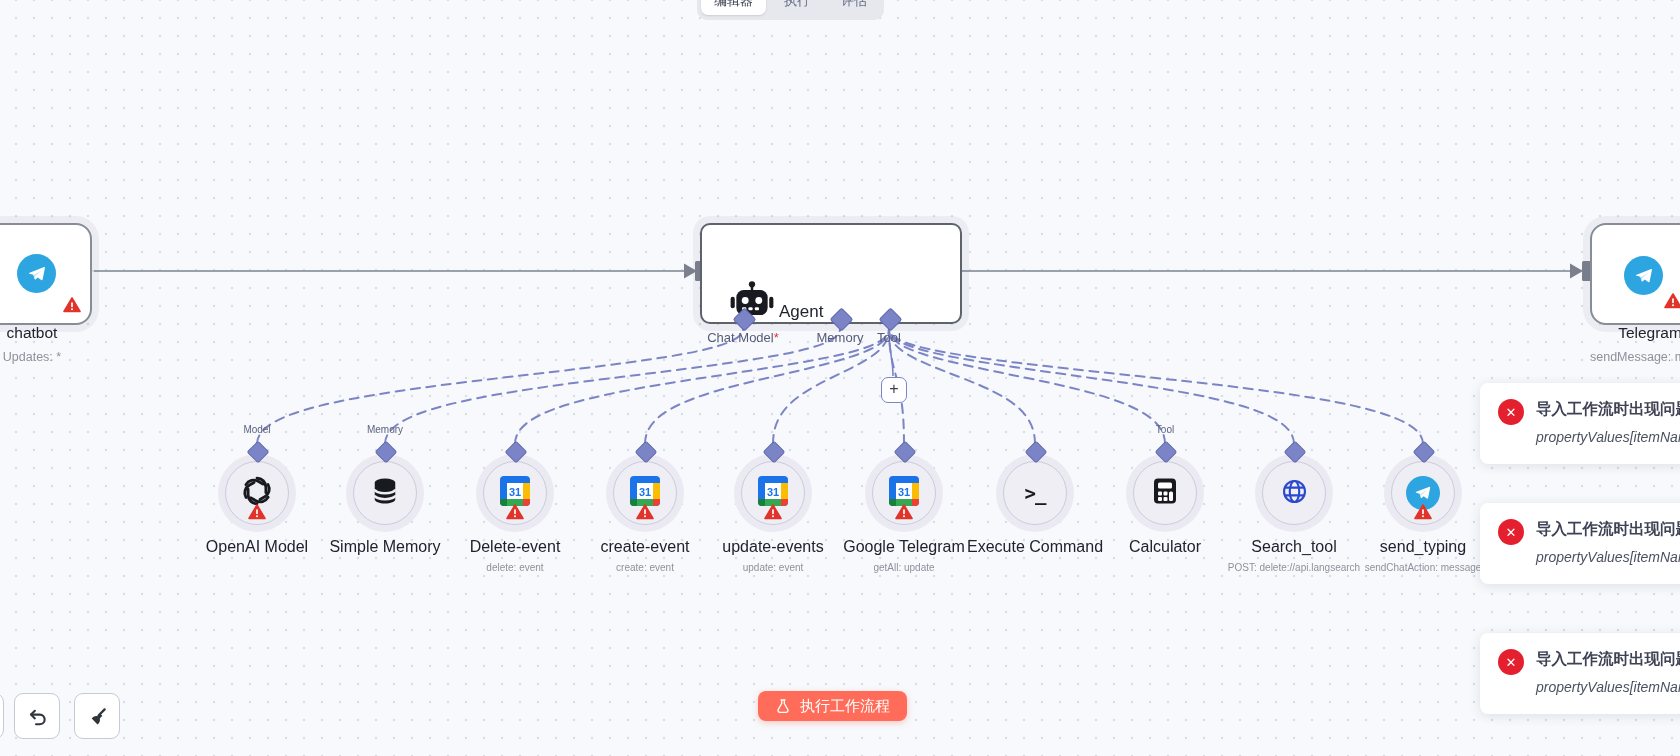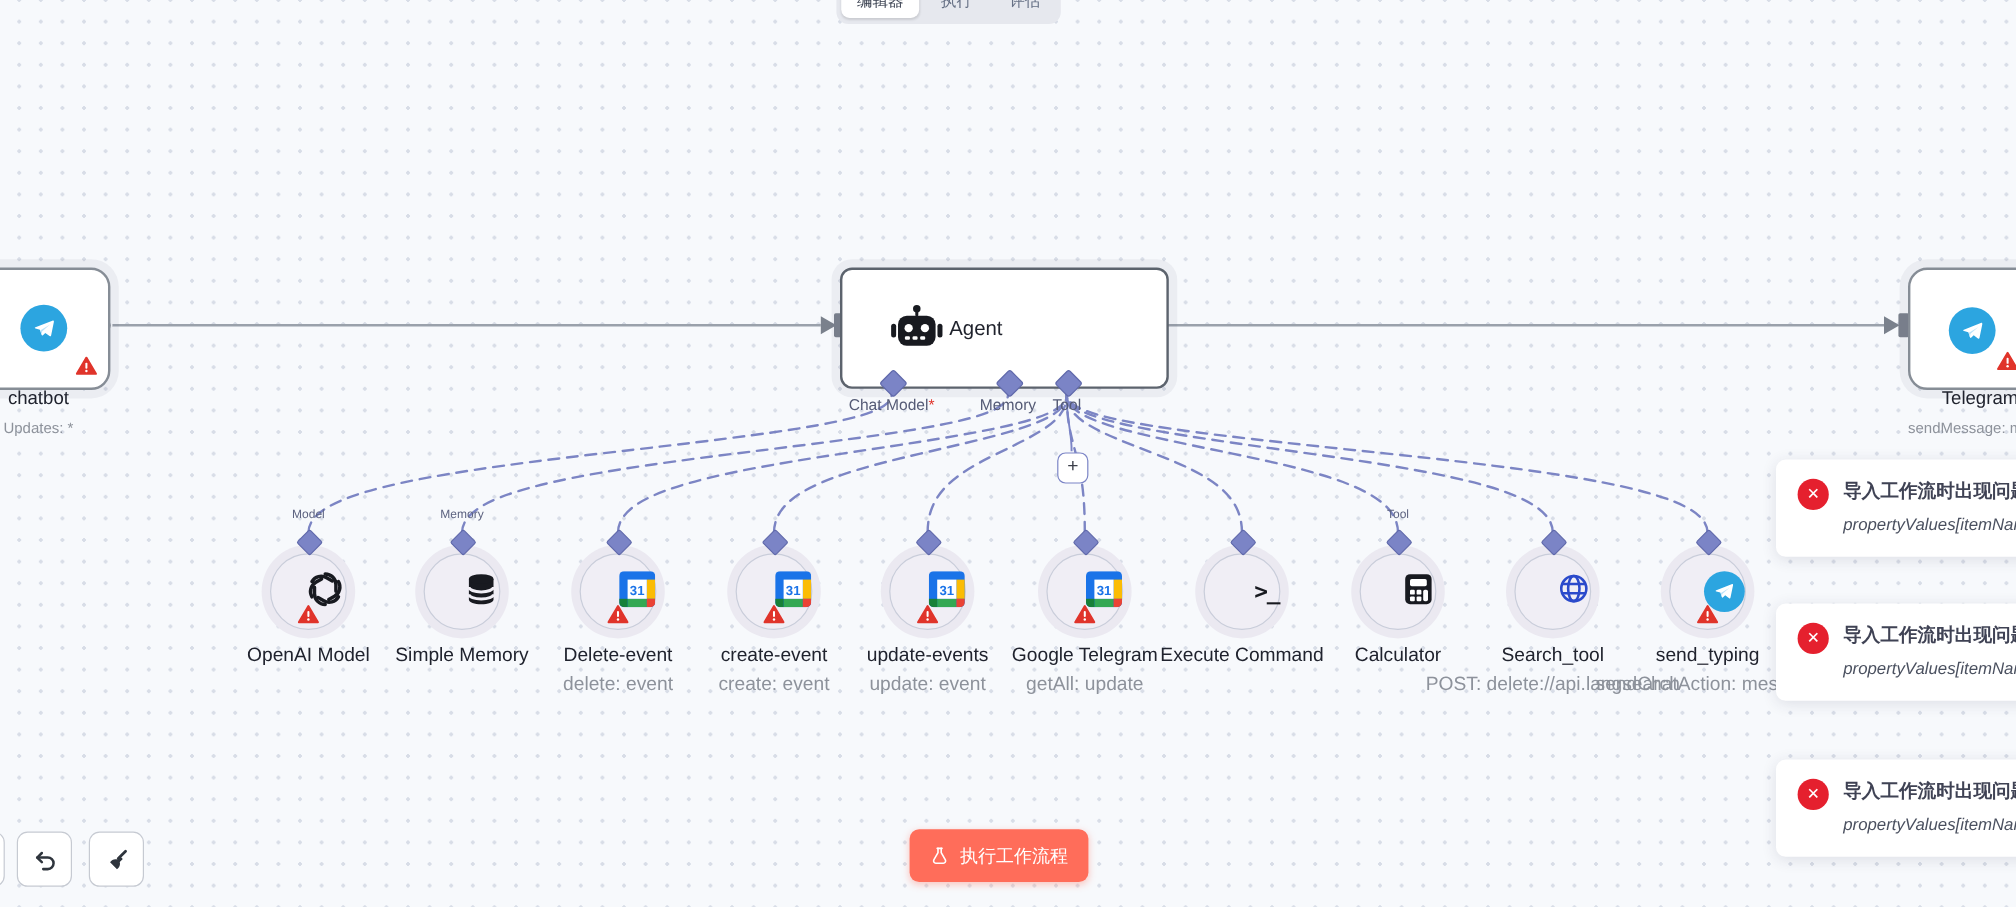--- a/index.html
+++ b/index.html
@@ -4,60 +4,60 @@
 <style>
   html,body{margin:0;padding:0;}
   body{width:1680px;height:756px;overflow:hidden;font-family:"Liberation Sans","DejaVu Sans",sans-serif;}
   #canvas{position:relative;width:1680px;height:756px;overflow:hidden;background:#f7f9fc;
     background-image:radial-gradient(circle,#d8dde7 1.4px,transparent 1.6px);
     background-size:18px 18px;background-position:7px 9px;}
   .edges{position:absolute;left:0;top:0;z-index:1;pointer-events:none;}
   
   .wfnode{position:absolute;background:#fff;border:2px solid #868d96;border-radius:16px;
     box-shadow:0 0 0 7px rgba(96,100,128,.08);z-index:3;}
-  .agent-node{border-color:#5c636d;border-radius:10px;display:flex;align-items:center;gap:3px;padding-left:38px;}
+  .agent-node{border-color:#5c636d;border-radius:10px;display:flex;align-items:flex-end;gap:3px;padding-left:26px;}
   .agent-title{font-size:17px;color:#1f222c;}
   .node-label{position:absolute;text-align:center;font-size:15.5px;color:#20232e;white-space:nowrap;z-index:3;}
   .node-sub{position:absolute;text-align:center;font-size:12.5px;color:#8d929b;white-space:nowrap;z-index:2;}
   .tg-circle{border-radius:50%;background:#2ca5e0;display:flex;align-items:center;justify-content:center;}
   .warn{position:absolute;z-index:4;line-height:0;}
   
   .diamond{position:absolute;width:15px;height:15px;background:#7b84c6;border:1.5px solid #6069ab;
     transform:rotate(45deg);border-radius:2.5px;z-index:4;}
   .port-label{position:absolute;transform:translateX(-50%);font-size:13px;color:#555b76;white-space:nowrap;z-index:3;}
   .req{color:#e0342b;}
   .plus-btn{position:absolute;left:881px;top:377px;width:24px;height:24px;background:#fff;border:1.6px solid #7b84c6;
     border-radius:7px;color:#3c3f4a;font-size:16px;line-height:21px;text-align:center;z-index:4;}
   
   .tool{position:absolute;top:454px;width:76px;z-index:3;}
   .tool-circle{width:62px;height:62px;margin:7px auto 0;border-radius:50%;background:#f0eef5;
-    border:1.5px solid #c9cdda;box-shadow:0 0 0 7px #ebe9f1;display:flex;align-items:center;justify-content:flex-end;}
+    border:1.5px solid #c9cdda;box-shadow:0 0 0 7px #ebe9f1;display:flex;align-items:center;justify-content:center;}
   .tool-diamond{position:absolute;left:50%;top:-10px;margin-left:-7px;width:14px;height:14px;background:#7b84c6;
     border:1.5px solid #6069ab;transform:rotate(45deg);border-radius:2px;z-index:4;}
   .tool-port-label{position:absolute;left:50%;top:-30px;transform:translateX(-50%);font-size:10px;color:#5d6380;white-space:nowrap;}
   .tool-label{position:absolute;left:50%;top:84px;transform:translateX(-50%);font-size:16px;color:#20232e;white-space:nowrap;text-align:center;}
-  .tool-sub{position:absolute;left:50%;top:108px;transform:translateX(-50%);font-size:16px;color:#8d929b;white-space:nowrap;}
+  .tool-sub{position:absolute;left:50%;top:108px;transform:translateX(-50%);font-size:10px;color:#8d929b;white-space:nowrap;}
   .tool-warn{position:absolute;left:50%;top:50px;transform:translateX(-50%);z-index:4;line-height:0;}
   .term{font-family:"DejaVu Sans Mono","Liberation Mono",monospace;font-weight:700;font-size:19px;color:#181a20;letter-spacing:-1px;}
   
   .toast{position:absolute;left:1480px;width:320px;background:#fff;border-radius:8px;
     box-shadow:0 2px 12px rgba(40,40,70,.12);padding:16px 18px;display:flex;gap:12px;z-index:20;}
   .toast-x{flex:0 0 auto;width:26px;height:26px;border-radius:50%;background:#e5202e;color:#fff;
     font-size:13px;font-weight:700;display:flex;align-items:center;justify-content:center;}
   .toast-title{font-size:15.5px;font-weight:700;color:#3f4254;margin-bottom:7px;white-space:nowrap;}
   .toast-msg{font-size:14px;font-style:italic;color:#4b5160;line-height:1.5;}
   
   .tabs{position:absolute;left:697px;top:-19px;height:33px;background:#e6e8ee;border-radius:10px;
     display:flex;align-items:center;gap:5px;padding:3px 4px;z-index:20;}
   .tab{padding:5px 13px;font-size:13px;color:#667085;border-radius:7px;white-space:nowrap;}
   .tab.active{background:#fff;color:#3a4150;box-shadow:0 1px 2px rgba(0,0,0,.12);}
   
   .fab{position:absolute;top:693px;width:44px;height:44px;background:#fff;border:1.5px solid #c6cad2;
     border-radius:9px;display:flex;align-items:center;justify-content:center;z-index:10;}
-  .exec-btn{position:absolute;left:758px;top:691px;height:44px;display:flex;align-items:center;gap:9px;
+  .exec-btn{position:absolute;left:758px;top:691px;height:30px;display:flex;align-items:center;gap:9px;
     padding:0 17px;background:#ff6d5a;border:none;border-radius:8px;color:#fff;font-size:15px;
     box-shadow:0 2px 6px rgba(255,109,90,.35);z-index:10;font-family:inherit;}
 </style>
 </head>
 <body>
 
 <div id="canvas">
 
   <svg class="edges" width="1680" height="756">
     <g>

